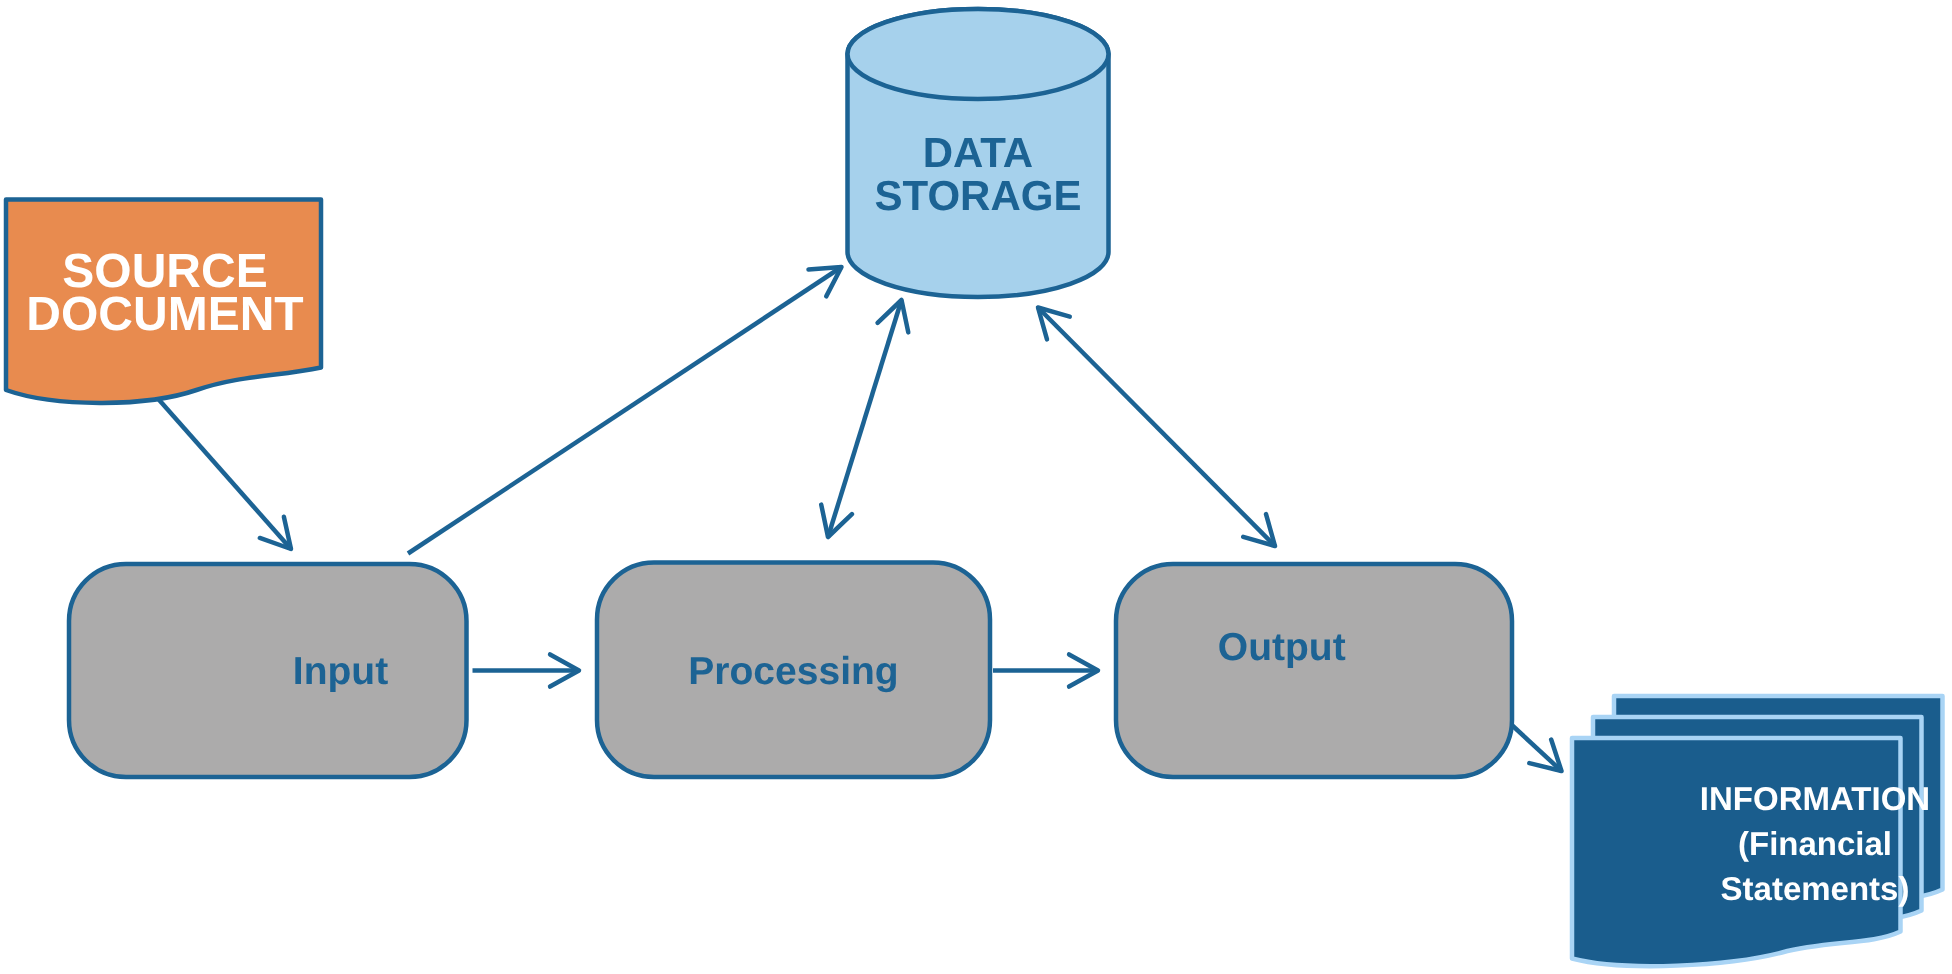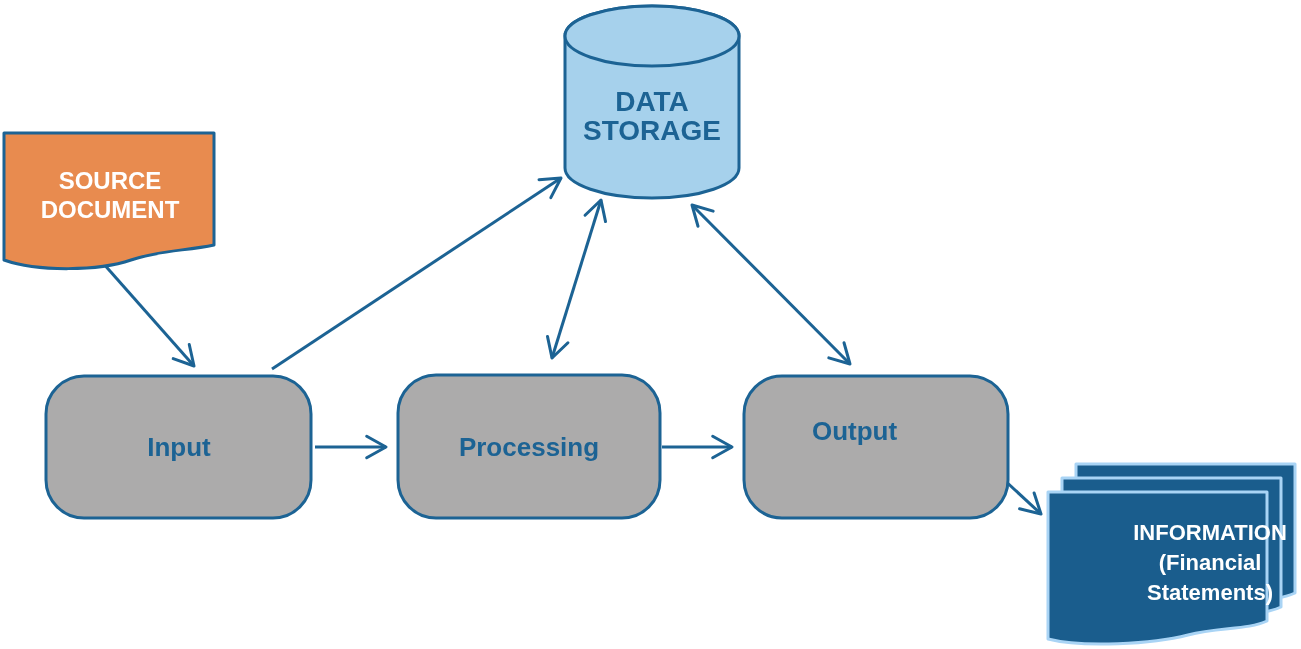--- a/index.html
+++ b/index.html
@@ -26,23 +26,23 @@
   .marker-v{stroke:var(--stroke_blue);fill:none;}
   .label{
     position:absolute;
     text-align:center;
     font-weight:bold;
     white-space:pre-line;
     pointer-events:none;
   }
   .label-white{color:var(--white);}
   .label-blue{color:var(--stroke_blue);}
-  .lbl-source{left:10px;top:166px;width:200px;font-size:24px;line-height:29px;text-align:center;}
+  .lbl-source{left:10px;top:166px;width:200px;font-size:32px;line-height:29px;text-align:center;}
   .lbl-storage{left:552px;top:87px;width:200px;font-size:28px;line-height:29px;}
-  .lbl-input{left:49px;top:432px;width:260px;font-size:26px;line-height:30px;}
+  .lbl-input{left:49px;top:432px;width:260px;font-size:26px;line-height:30px;padding-left:48px;}
   .lbl-processing{left:399px;top:432px;width:260px;font-size:26px;line-height:30px;}
   .lbl-output{left:746px;top:416px;width:217px;font-size:26px;line-height:30px;}
   .lbl-information{left:1096px;top:518px;width:228px;font-size:22px;line-height:30px;}
 </style>
 </head>
 <body>
 
 <div class="canvas">
 
   <svg width="1301" height="649" viewBox="0 0 1301 649">

